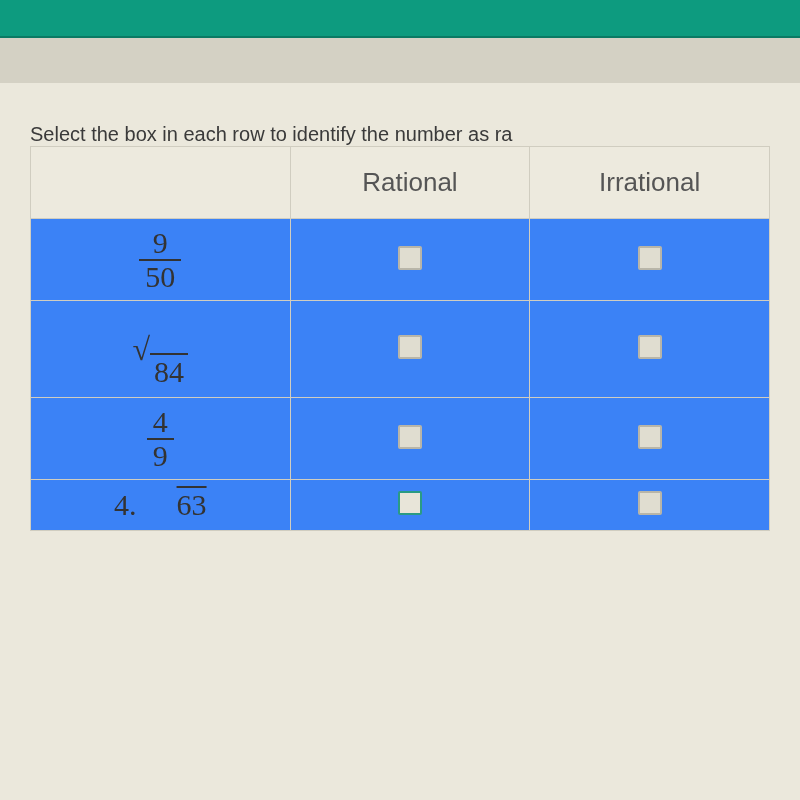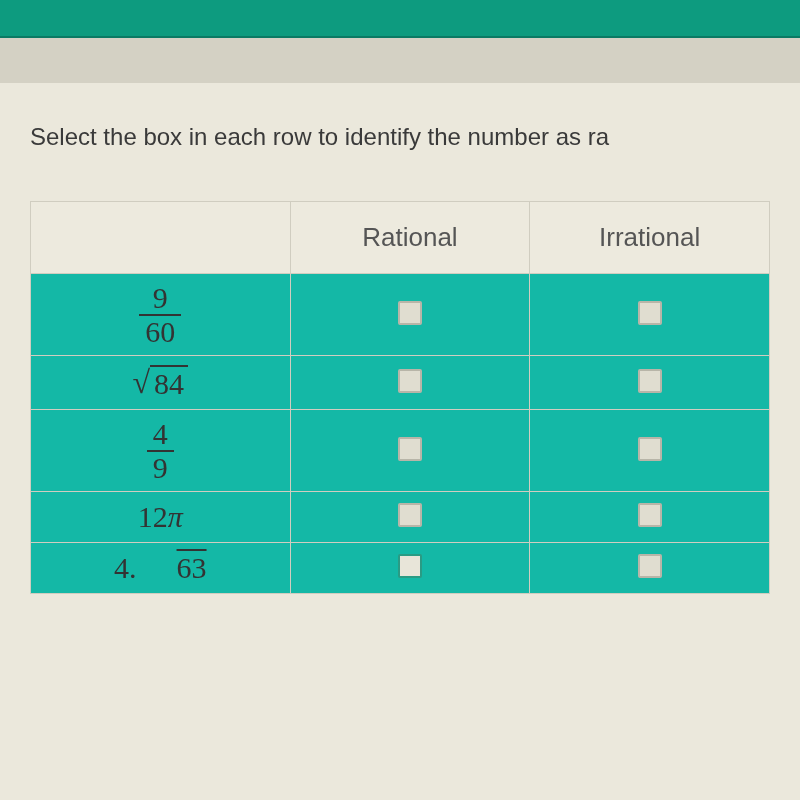--- a/index.html
+++ b/index.html
@@ -24,33 +24,32 @@
       width: 100%;
       height: 45px;
       background: #d4d1c4;
     }
     .content-area {
       background: #ebe8dc;
       padding: 40px 30px;
       height: calc(800px - 83px);
     }
     .prompt {
-      font-size: 24px;
+      font-size: 20px;
       color: #3a3a3a;
-      margin-bottom: 50px;
       overflow: hidden;
       white-space: nowrap;
     }
     .table-wrap {
       width: 740px;
     }
     table {
       border-collapse: collapse;
       width: 100%;
-      background: #14b8a6;
+      background: #3b82f6;
     }
     th, td {
       border: 1px solid #d0cdc0;
       text-align: center;
       vertical-align: middle;
     }
     th {
       font-weight: 400;
       font-size: 26px;
       color: #555;
@@ -89,20 +88,21 @@
     .sqrt {
       display: inline-flex;
       align-items: center;
     }
     .sqrt-sym {
       font-size: 32px;
     }
     .sqrt-rad {
       border-top: 2px solid #333;
       padding: 0 4px;
+      margin-top: 44px;
     }
     .overline {
       text-decoration: overline;
       text-decoration-thickness: 2px;
       margin-left: 40px;
     }
     .checkbox {
       width: 24px;
       height: 24px;
       border: 2px solid #b8b5a8;
@@ -133,21 +133,21 @@
           <th class="blank"></th>
           <th>Rational</th>
           <th>Irrational</th>
         </tr>
       </thead>
       <tbody>
         <tr>
           <td class="number-cell">
             <span class="fraction">
               <span class="num">9</span>
-              <span class="den">60</span>
+              <span class="den">50</span>
             </span>
           </td>
           <td class="check-cell">
             <span class="checkbox"></span>
           </td>
           <td class="check-cell">
             <span class="checkbox"></span>
           </td>
         </tr>
 
@@ -174,31 +174,20 @@
             </span>
           </td>
           <td class="check-cell">
             <span class="checkbox"></span>
           </td>
           <td class="check-cell">
             <span class="checkbox"></span>
           </td>
         </tr>
 
-        <tr>
-          <td class="number-cell">
-            <span>12</span><span style="font-style:italic;">π</span>
-          </td>
-          <td class="check-cell">
-            <span class="checkbox"></span>
-          </td>
-          <td class="check-cell">
-            <span class="checkbox"></span>
-          </td>
-        </tr>
 
         <tr>
           <td class="number-cell">
             <span>4.</span><span class="overline">63</span>
           </td>
           <td class="check-cell">
             <span class="checkbox highlight"></span>
           </td>
           <td class="check-cell">
             <span class="checkbox"></span>

